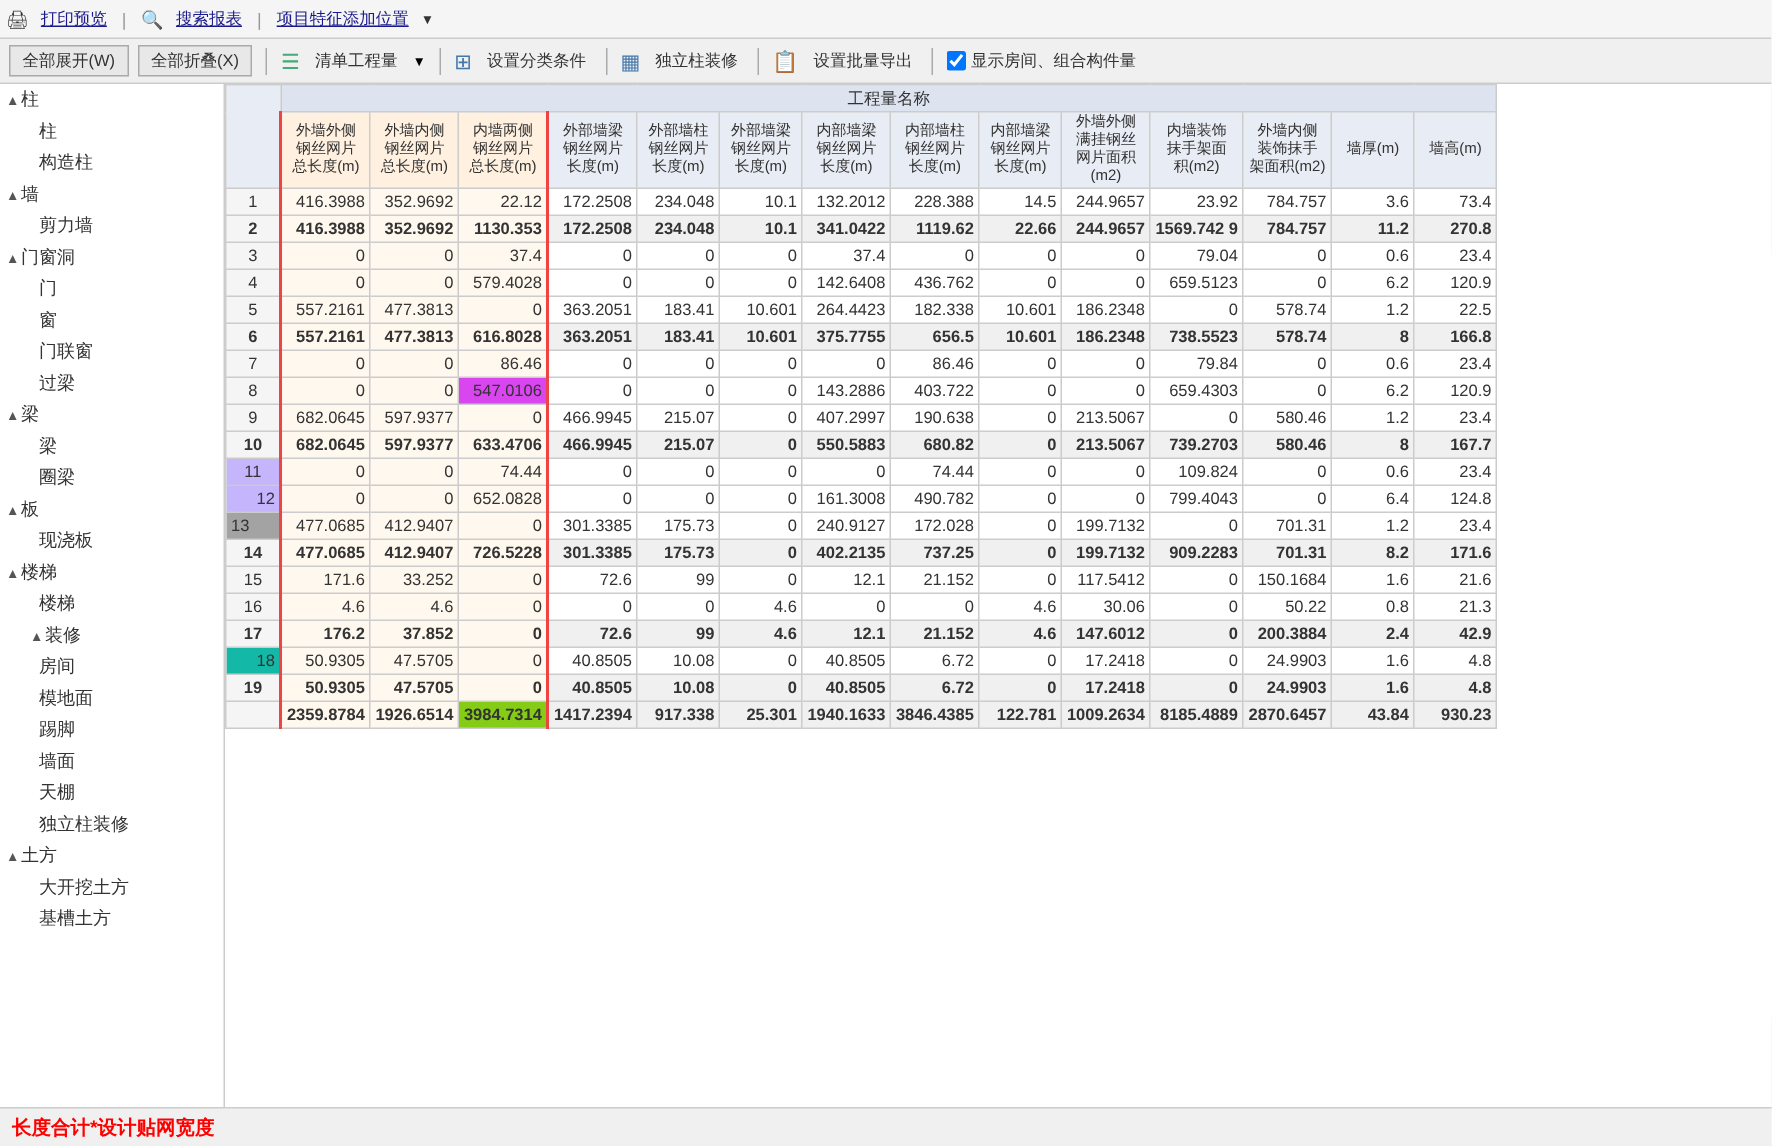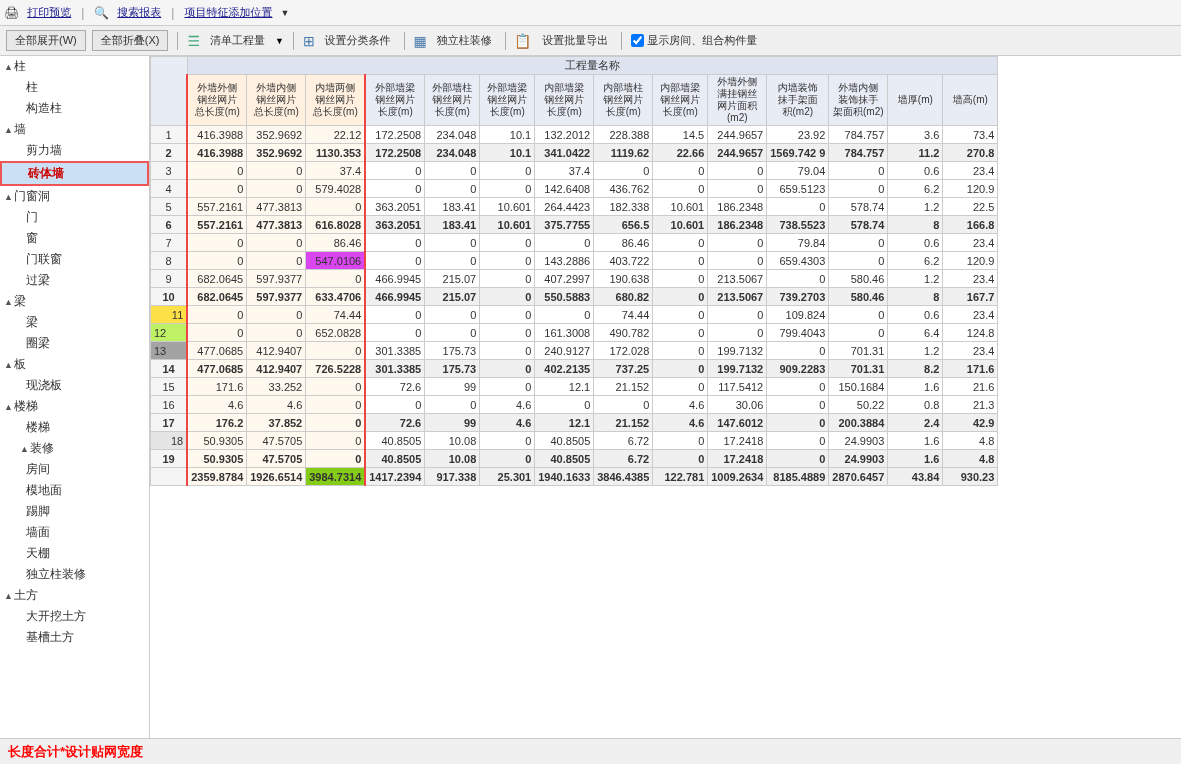--- a/index.html
+++ b/index.html
@@ -192,21 +192,20 @@
 
 <div class="main-container">
 
   <div class="sidebar">
 
   <div class="tree-item"><span style="margin-left:0px;"><span class="tree-arrow">▲</span><span>柱</span></span></div>
       <div class="tree-item"><span style="margin-left:12px;"><span class="tree-arrow"> </span><span>柱</span></span></div>
       <div class="tree-item"><span style="margin-left:12px;"><span class="tree-arrow"> </span><span>构造柱</span></span></div>
       <div class="tree-item"><span style="margin-left:0px;"><span class="tree-arrow">▲</span><span>墙</span></span></div>
       <div class="tree-item"><span style="margin-left:12px;"><span class="tree-arrow"> </span><span>剪力墙</span></span></div>
-      <div class="tree-item highlighted"><span style="margin-left:12px;"><span class="tree-arrow"> </span><span>砖体墙</span></span></div>
       <div class="tree-item"><span style="margin-left:0px;"><span class="tree-arrow">▲</span><span>门窗洞</span></span></div>
       <div class="tree-item"><span style="margin-left:12px;"><span class="tree-arrow"> </span><span>门</span></span></div>
       <div class="tree-item"><span style="margin-left:12px;"><span class="tree-arrow"> </span><span>窗</span></span></div>
       <div class="tree-item"><span style="margin-left:12px;"><span class="tree-arrow"> </span><span>门联窗</span></span></div>
       <div class="tree-item"><span style="margin-left:12px;"><span class="tree-arrow"> </span><span>过梁</span></span></div>
       <div class="tree-item"><span style="margin-left:0px;"><span class="tree-arrow">▲</span><span>梁</span></span></div>
       <div class="tree-item"><span style="margin-left:12px;"><span class="tree-arrow"> </span><span>梁</span></span></div>
       <div class="tree-item"><span style="margin-left:12px;"><span class="tree-arrow"> </span><span>圈梁</span></span></div>
       <div class="tree-item"><span style="margin-left:0px;"><span class="tree-arrow">▲</span><span>板</span></span></div>
       <div class="tree-item"><span style="margin-left:12px;"><span class="tree-arrow"> </span><span>现浇板</span></span></div>
@@ -417,38 +416,38 @@
               <td>550.5883</td>
               <td>680.82</td>
               <td>0</td>
               <td>213.5067</td>
               <td>739.2703</td>
               <td>580.46</td>
               <td>8</td>
               <td>167.7</td>
             </tr>
             <tr>
-              <td style="text-align: right; background: #fde047; min-width: 25px;">11</td>
+              <td style="text-align: center; background: #c4b5fd; min-width: 25px;">11</td>
               <td style="border-left: 2px solid rgb(238, 68, 68); background: rgb(255, 248, 238);">0</td>
               <td style="background: rgb(255, 248, 238);">0</td>
               <td style="border-right: 2px solid rgb(238, 68, 68); background: rgb(255, 248, 238);">74.44</td>
               <td>0</td>
               <td>0</td>
               <td>0</td>
               <td>0</td>
               <td>74.44</td>
               <td>0</td>
               <td>0</td>
               <td>109.824</td>
               <td>0</td>
               <td>0.6</td>
               <td>23.4</td>
             </tr>
             <tr>
-              <td style="text-align: left; background: #bef264; min-width: 25px; margin-top: 40px;">12</td>
+              <td style="text-align: right; background: #c4b5fd; min-width: 25px; margin-top: 40px;">12</td>
               <td style="border-left: 2px solid rgb(238, 68, 68); background: rgb(255, 248, 238);">0</td>
               <td style="background: rgb(255, 248, 238);">0</td>
               <td style="border-right: 2px solid rgb(238, 68, 68); background: rgb(255, 248, 238);">652.0828</td>
               <td>0</td>
               <td>0</td>
               <td>0</td>
               <td>161.3008</td>
               <td>490.782</td>
               <td>0</td>
               <td>0</td>
@@ -536,21 +535,21 @@
               <td>12.1</td>
               <td>21.152</td>
               <td>4.6</td>
               <td>147.6012</td>
               <td>0</td>
               <td>200.3884</td>
               <td>2.4</td>
               <td>42.9</td>
             </tr>
             <tr>
-              <td style="text-align: center; background: #e5e5e5; min-width: 25px; padding-left: 20px;">18</td>
+              <td style="text-align: center; background: #14b8a6; min-width: 25px; padding-left: 20px;">18</td>
               <td style="border-left: 2px solid rgb(238, 68, 68); background: rgb(255, 248, 238);">50.9305</td>
               <td style="background: rgb(255, 248, 238);">47.5705</td>
               <td style="border-right: 2px solid rgb(238, 68, 68); background: rgb(255, 248, 238);">0</td>
               <td>40.8505</td>
               <td>10.08</td>
               <td>0</td>
               <td>40.8505</td>
               <td>6.72</td>
               <td>0</td>
               <td>17.2418</td>

